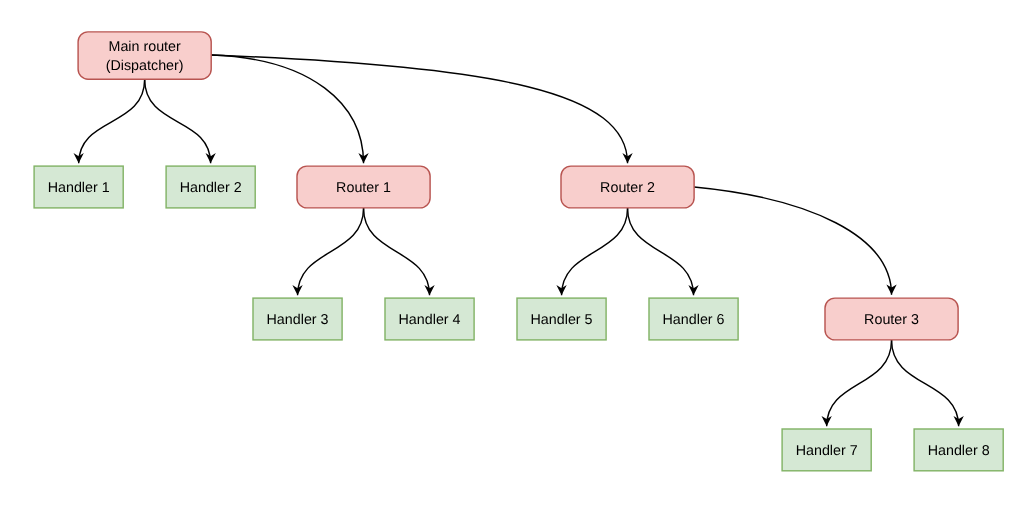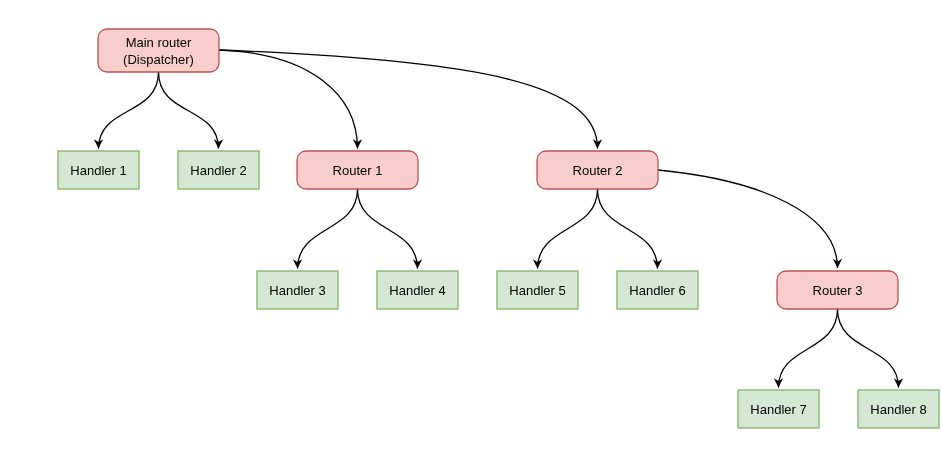--- a/index.html
+++ b/index.html
@@ -3,21 +3,20 @@
 <meta charset="utf-8">
 <style>
   html, body { margin: 0; padding: 0; }
   body { background: var(--background, #ffffff); }
   .canvas {
     position: relative;
     width: 780px;
     height: 461px;
     background: var(--background, #ffffff);
     font-family: "Liberation Sans", sans-serif;
-    margin-left: 27px;
   }
   svg { display: block; }
   svg text {
     font-family: "Liberation Sans", sans-serif;
     font-size: 13px;
     fill: var(--text, #000000);
     text-anchor: middle;
   }
   .edge {
     fill: none;

